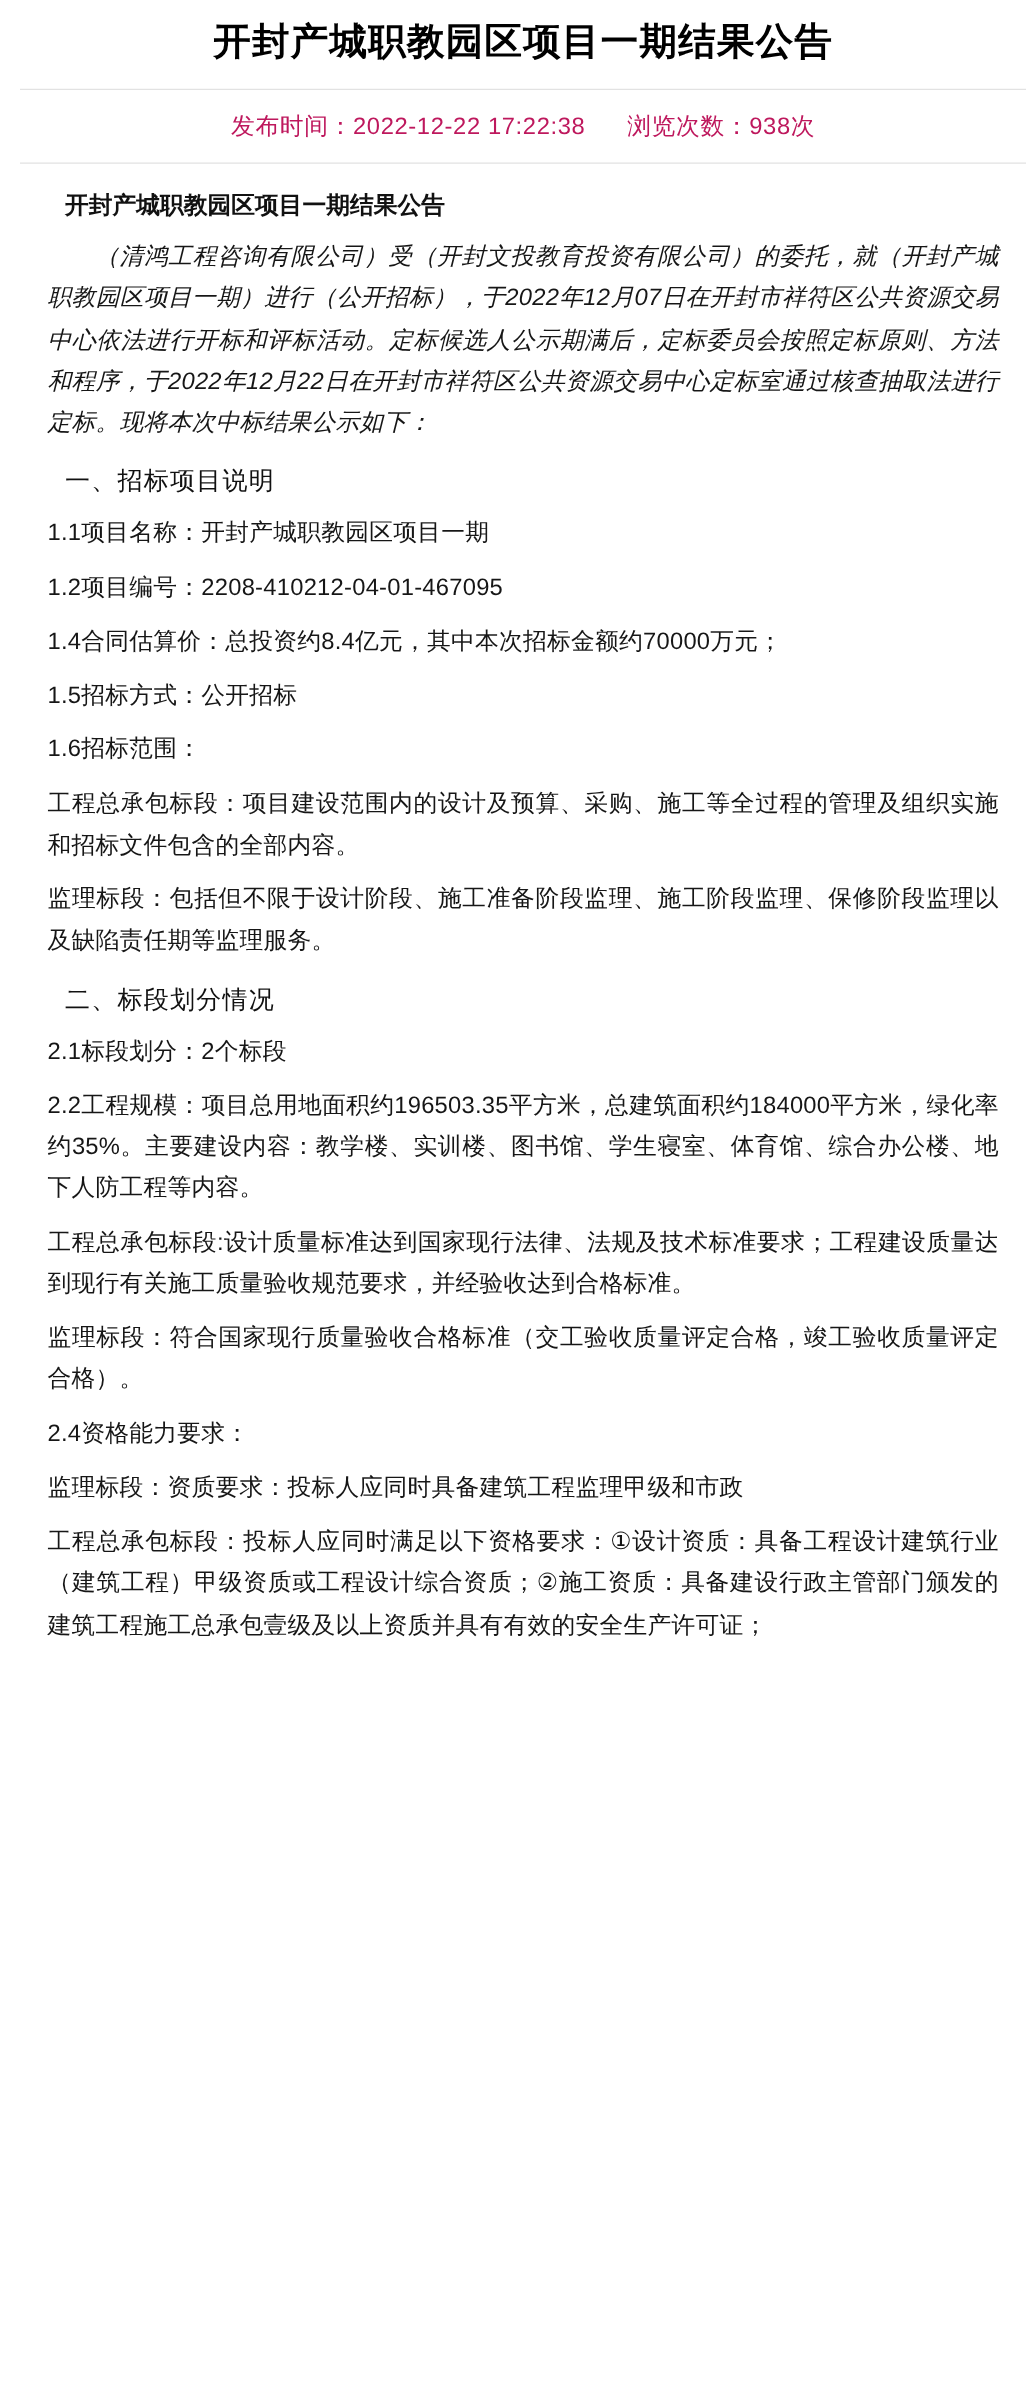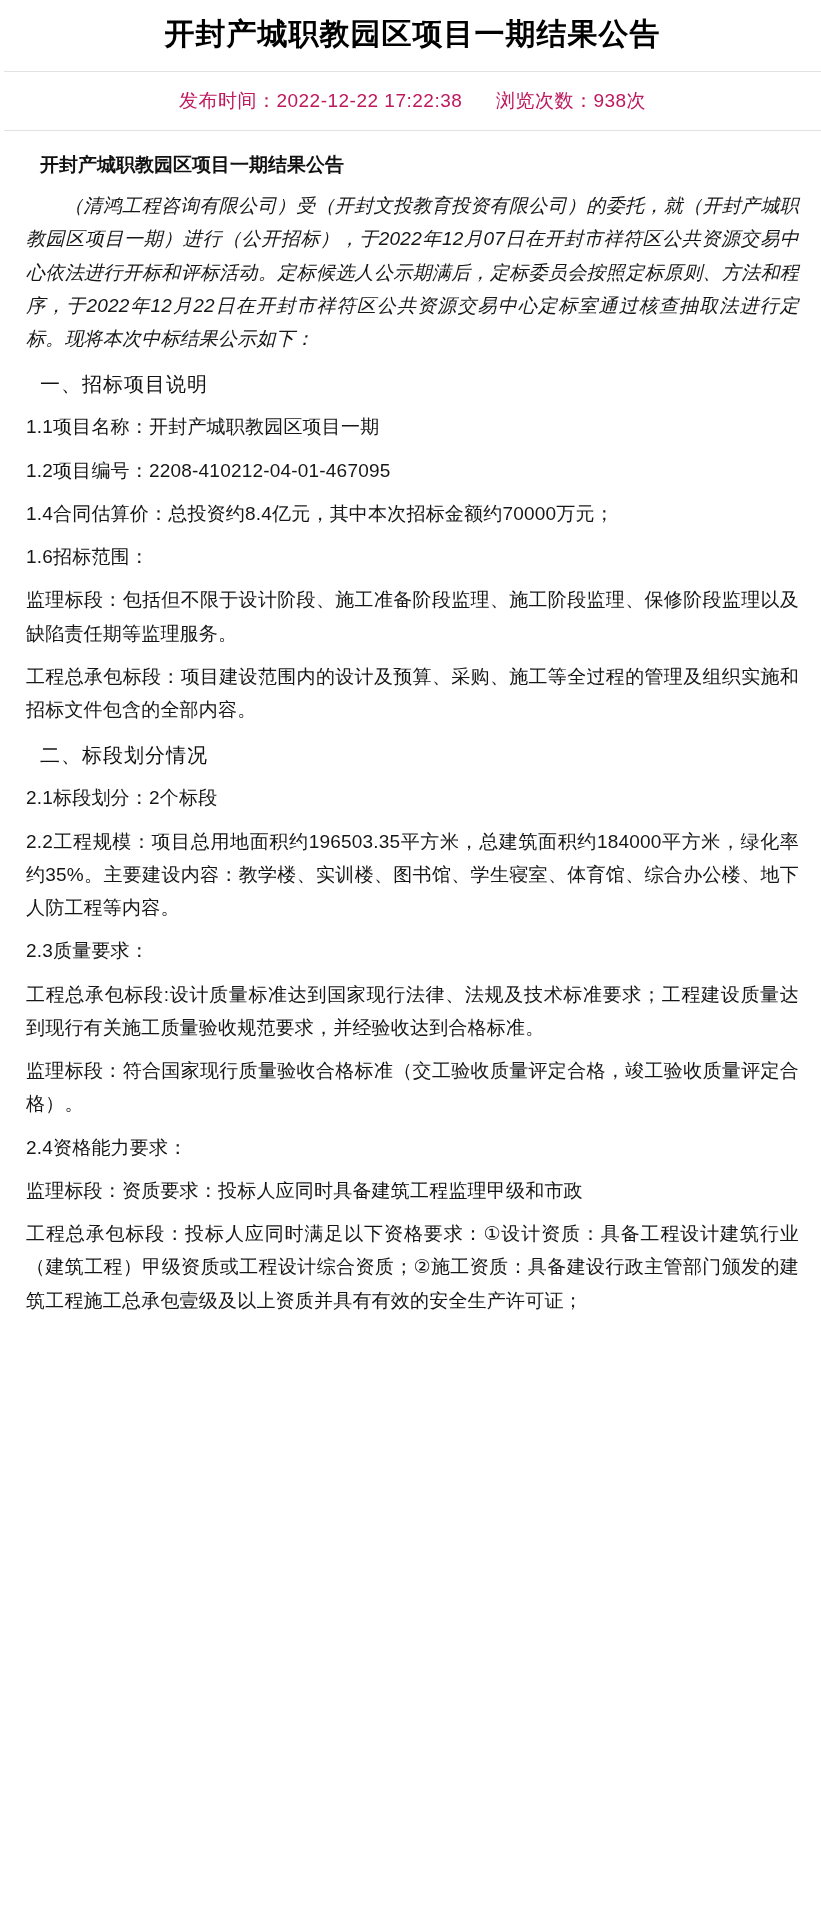--- a/index.html
+++ b/index.html
@@ -9,21 +9,21 @@
   }
   body {
     width: 821px;
     font-family: "Liberation Sans", "DejaVu Sans", sans-serif;
     color: #1a1a1a;
     -webkit-font-smoothing: antialiased;
   }
   .page {
     width: 821px;
     box-sizing: border-box;
-    padding: 0 0 20px 4px;
+    padding: 0 0 20px 16px;
     background: #ffffff;
   }
   .doc-title {
     text-align: center;
     font-size: 30px;
     font-weight: bold;
     color: #000000;
     letter-spacing: 1px;
     padding: 14px 30px 16px 30px;
     line-height: 1.35;
@@ -96,28 +96,28 @@
   <div class="content">
 
     <div class="sub-title">开封产城职教园区项目一期结果公告</div>
 
     <p class="para indent">（清鸿工程咨询有限公司）受（开封文投教育投资有限公司）的委托，就（开封产城职教园区项目一期）进行（公开招标），于2022年12月07日在开封市祥符区公共资源交易中心依法进行开标和评标活动。定标候选人公示期满后，定标委员会按照定标原则、方法和程序，于2022年12月22日在开封市祥符区公共资源交易中心定标室通过核查抽取法进行定标。现将本次中标结果公示如下：</p>
 
     <h2 class="section">一、招标项目说明</h2>
     <p class="para">1.1项目名称：开封产城职教园区项目一期</p>
     <p class="para">1.2项目编号：2208-410212-04-01-467095</p>
     <p class="para">1.4合同估算价：总投资约8.4亿元，其中本次招标金额约70000万元；</p>
+    <p class="para">1.5招标方式：公开招标</p>
     <p class="para">1.6招标范围：</p>
+    <p class="para">工程总承包标段：项目建设范围内的设计及预算、采购、施工等全过程的管理及组织实施和招标文件包含的全部内容。</p>
     <p class="para">监理标段：包括但不限于设计阶段、施工准备阶段监理、施工阶段监理、保修阶段监理以及缺陷责任期等监理服务。</p>
-    <p class="para">工程总承包标段：项目建设范围内的设计及预算、采购、施工等全过程的管理及组织实施和招标文件包含的全部内容。</p>
 
     <h2 class="section">二、标段划分情况</h2>
     <p class="para">2.1标段划分：2个标段</p>
     <p class="para">2.2工程规模：项目总用地面积约196503.35平方米，总建筑面积约184000平方米，绿化率约35%。主要建设内容：教学楼、实训楼、图书馆、学生寝室、体育馆、综合办公楼、地下人防工程等内容。</p>
-    <p class="para">2.3质量要求：</p>
     <p class="para">工程总承包标段:设计质量标准达到国家现行法律、法规及技术标准要求；工程建设质量达到现行有关施工质量验收规范要求，并经验收达到合格标准。</p>
     <p class="para">监理标段：符合国家现行质量验收合格标准（交工验收质量评定合格，竣工验收质量评定合格）。</p>
     <p class="para">2.4资格能力要求：</p>
     <p class="para">监理标段：资质要求：投标人应同时具备建筑工程监理甲级和市政</p>
     <p class="para">工程总承包标段：投标人应同时满足以下资格要求：①设计资质：具备工程设计建筑行业（建筑工程）甲级资质或工程设计综合资质；②施工资质：具备建设行政主管部门颁发的建筑工程施工总承包壹级及以上资质并具有有效的安全生产许可证；</p>
 
   </div>
 </div>
 
 </body></html>

